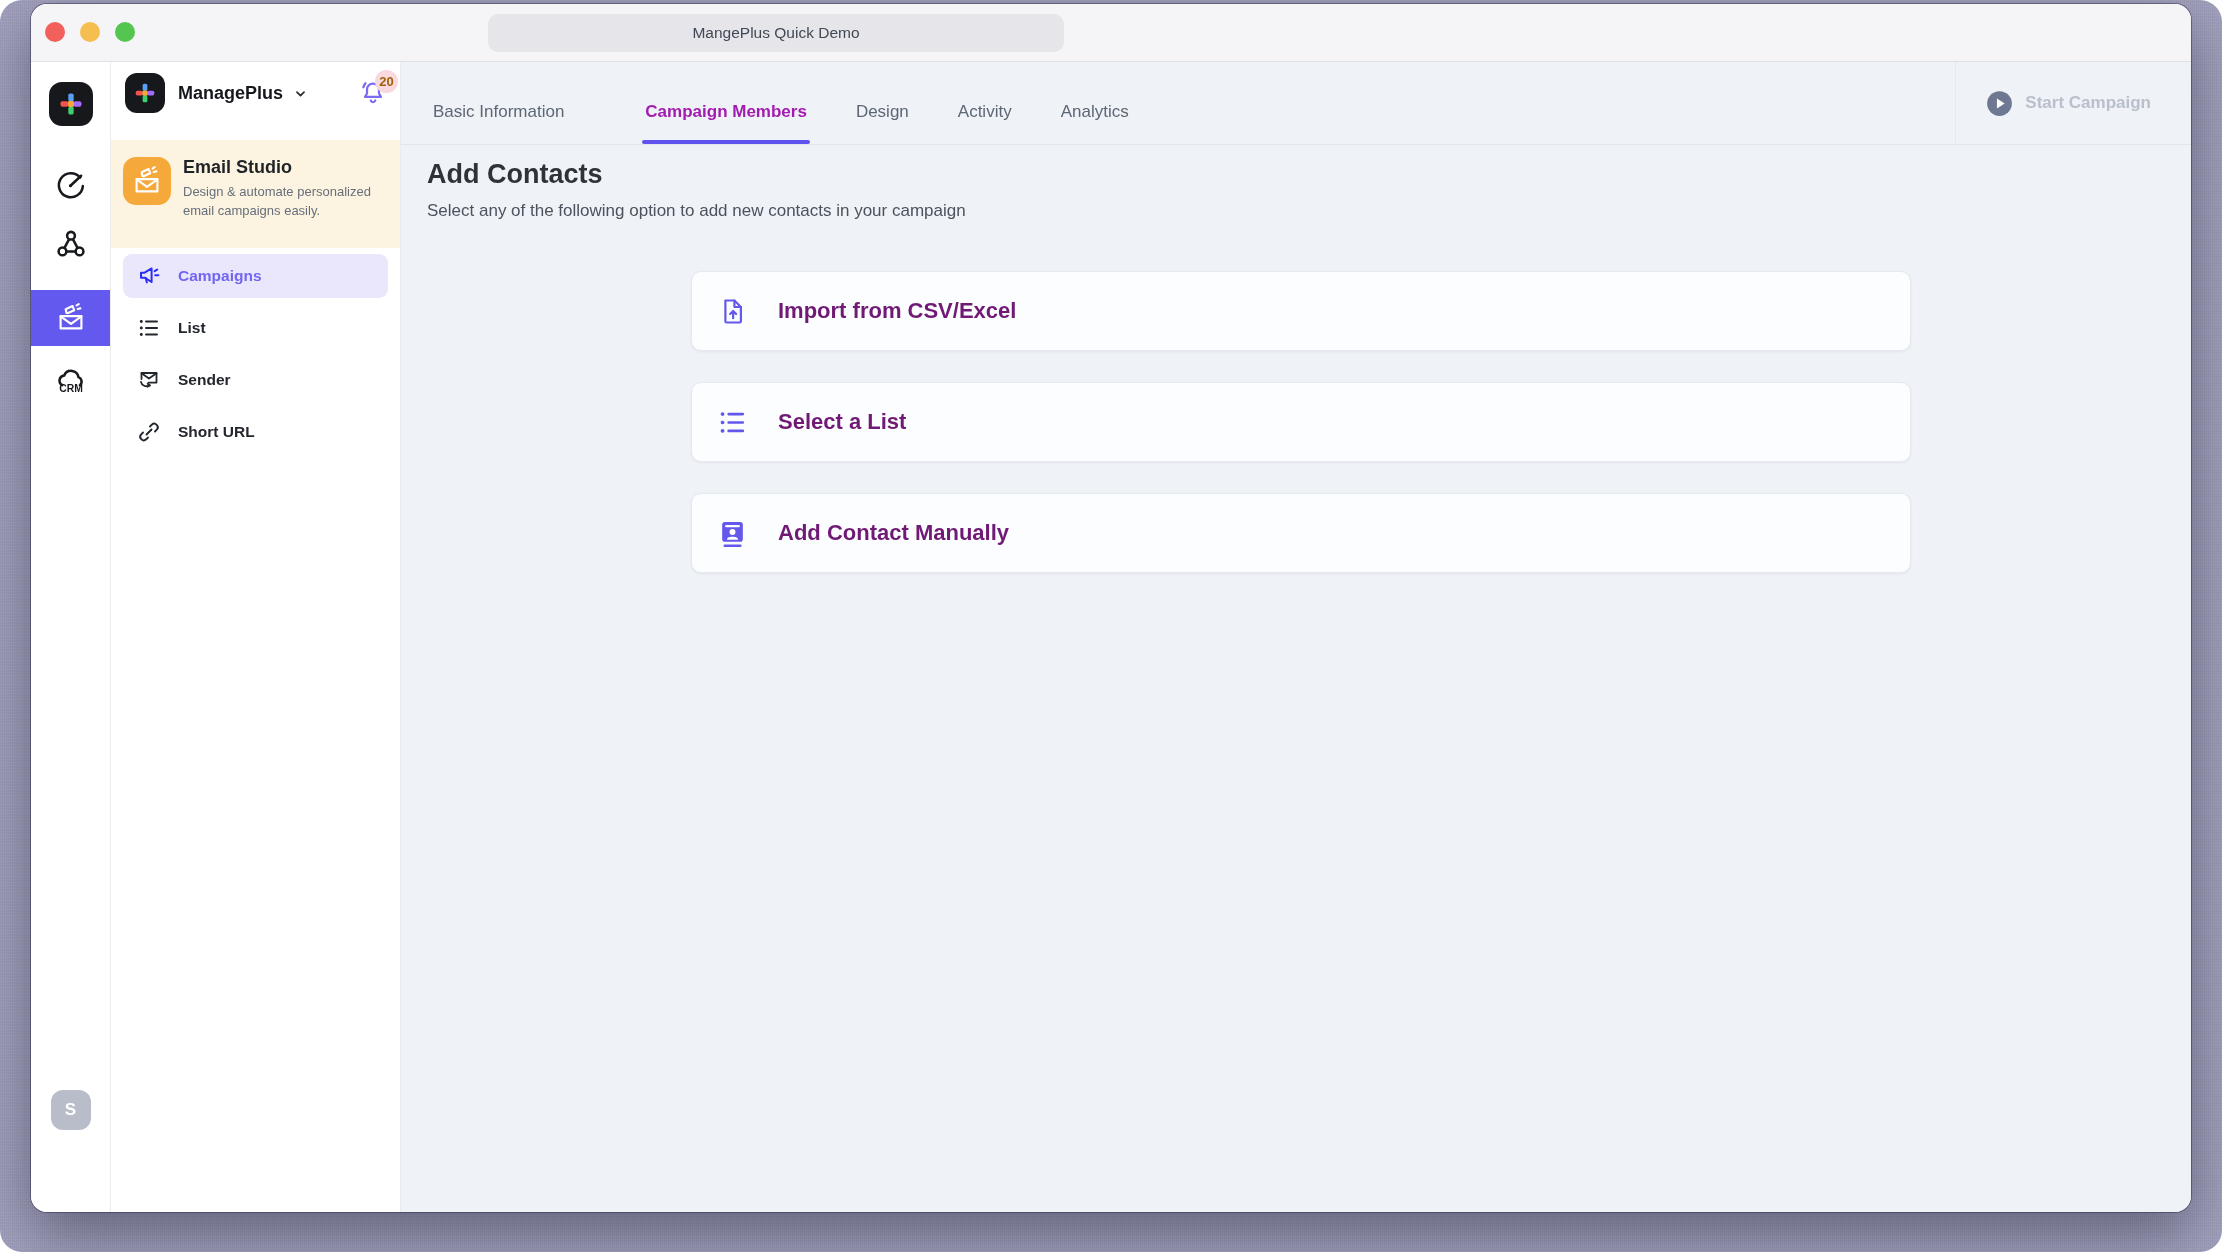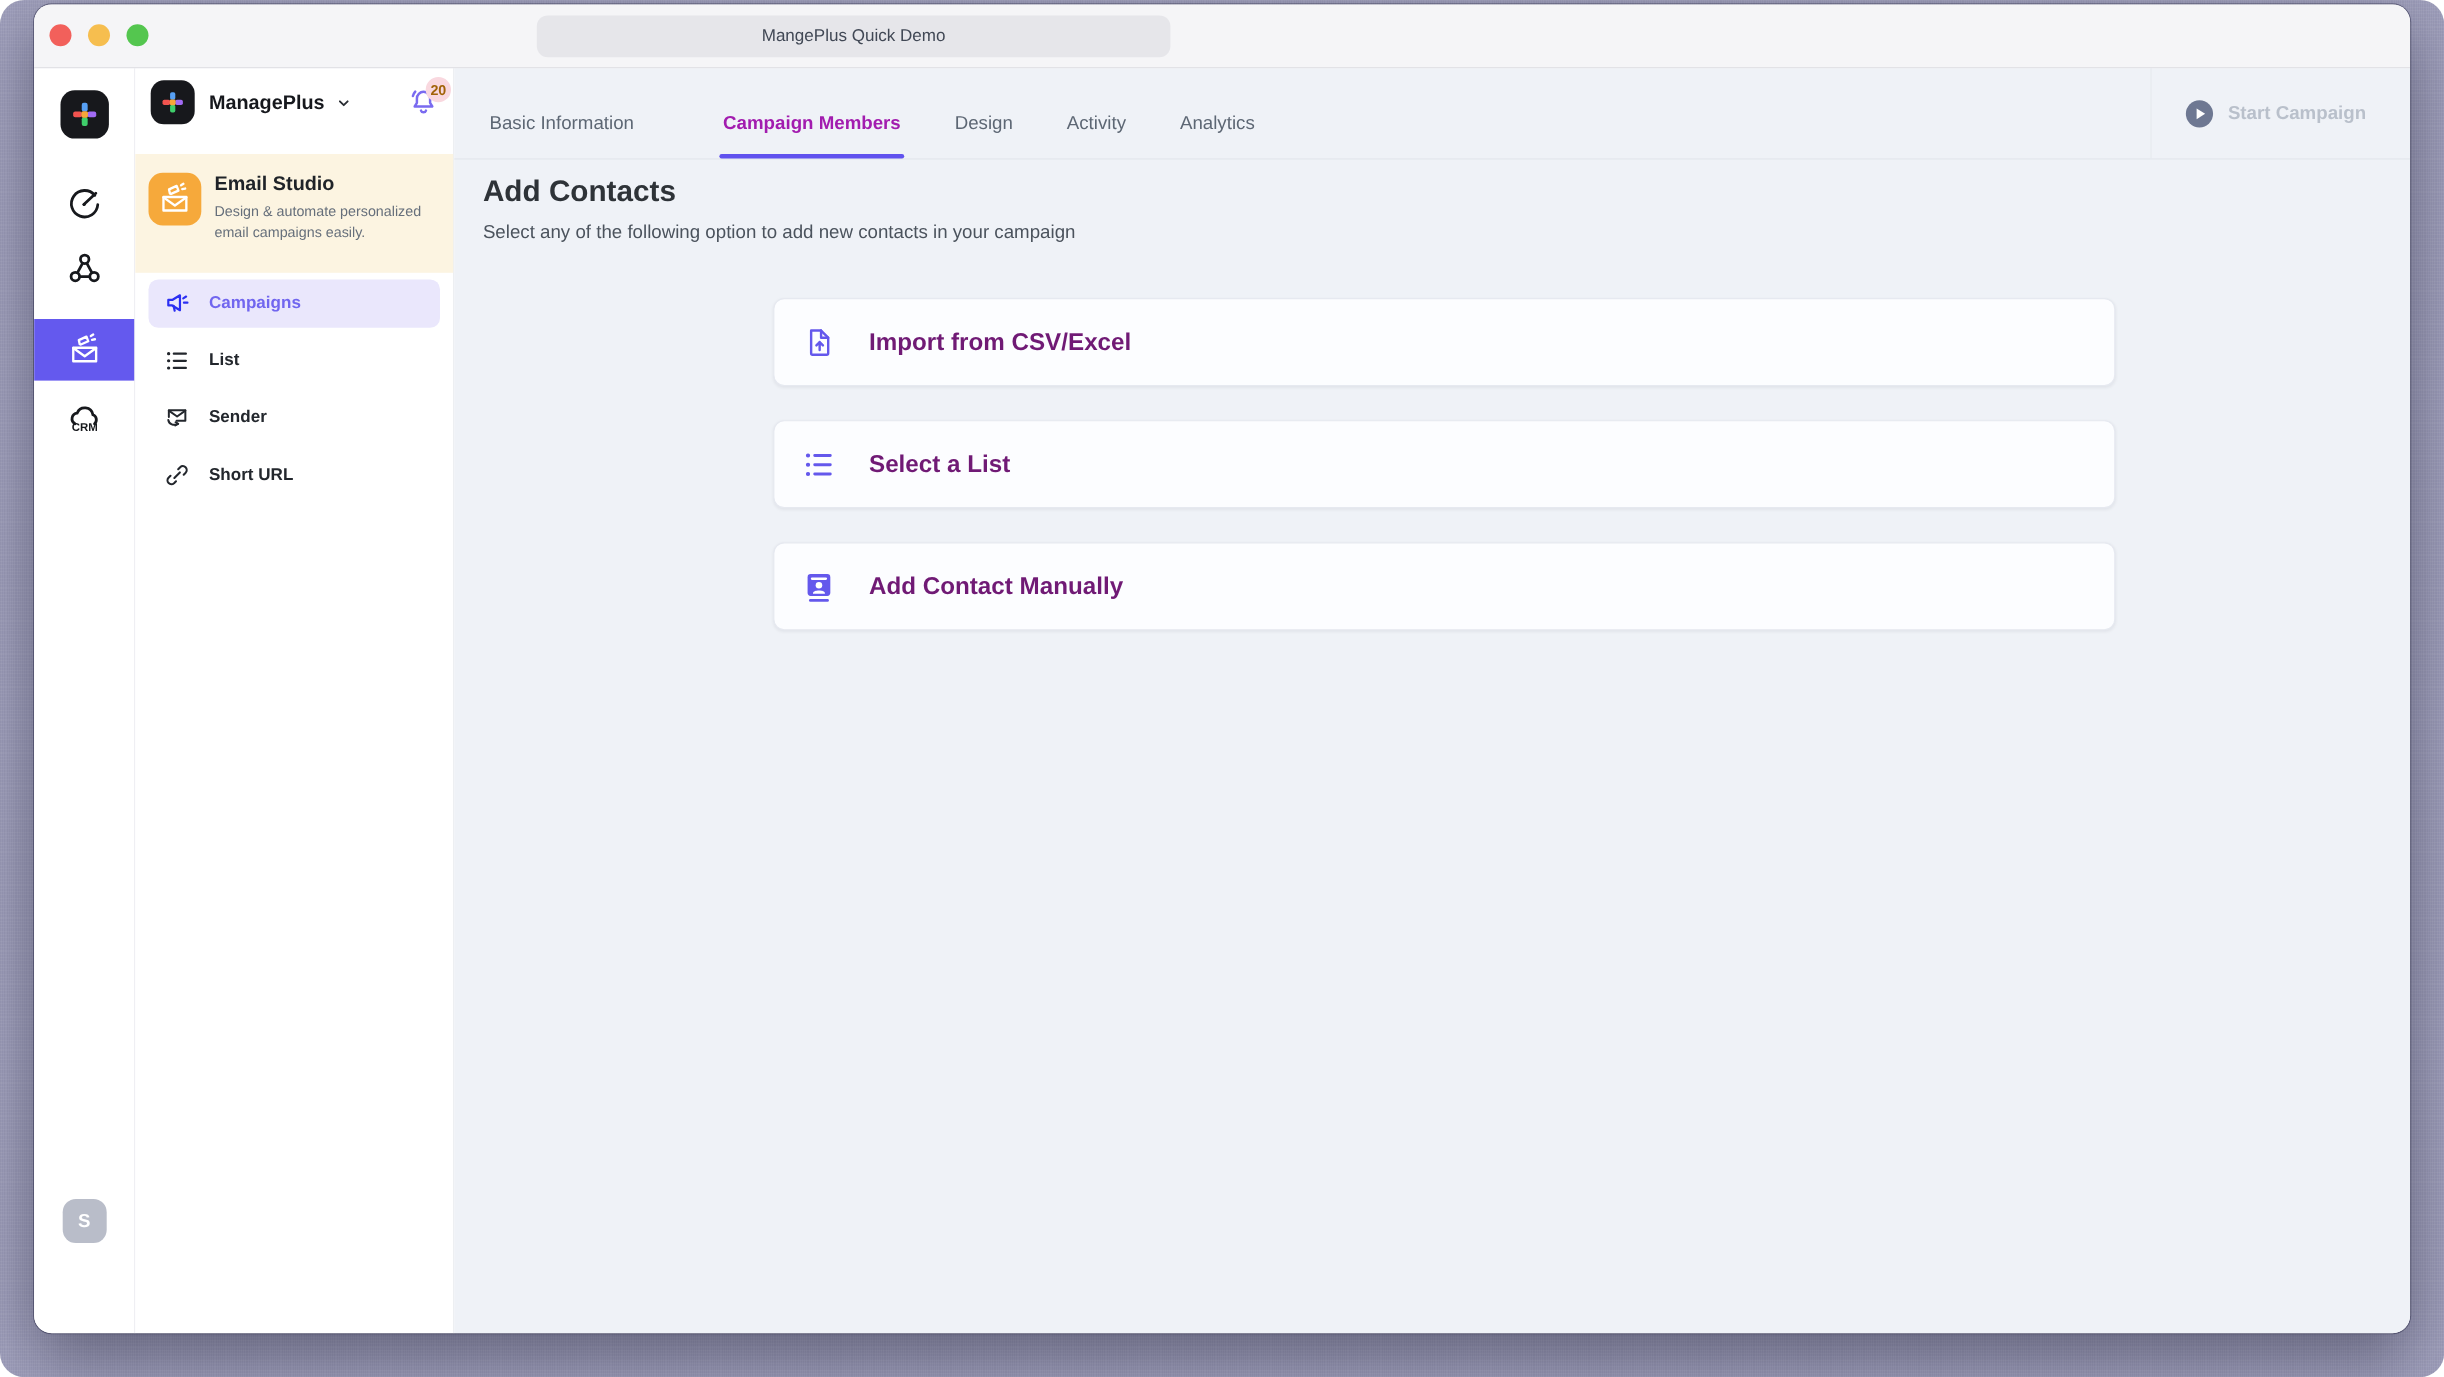--- a/index.html
+++ b/index.html
@@ -30,21 +30,21 @@
   .title-pill {
     position:absolute; left:457px; top:10px; width:576px; height:38px;
     background:#e6e6ea; border-radius:10px; color:#414855; font-size:15.5px;
     display:flex; align-items:center; justify-content:center;
   }
 
   
   .content-row { flex:1; display:flex; min-height:0; }
 
   
-  .rail { width:92px; background:#fff; border-right:1px solid #ececf0; display:flex; flex-direction:column; align-items:center; flex:0 0 auto; }
+  .rail { width:80px; background:#fff; border-right:1px solid #ececf0; display:flex; flex-direction:column; align-items:center; flex:0 0 auto; }
   .logo-sq { width:44px; height:44px; border-radius:13px; background:#17181c; display:flex; align-items:center; justify-content:center; margin-top:20px; cursor:pointer; }
   .logo-sq svg { width:34px; height:34px; }
   .rail-btn { background:none; border:none; width:40px; height:36px; display:flex; align-items:center; justify-content:center; cursor:pointer; color:#17191d; }
   .rail-btn svg { width:32px; height:32px; }
   .rail-speed { margin-top:40px; }
   .rail-net { margin-top:24px; }
   .rail-active { margin-top:28px; align-self:stretch; height:56px; background:#6459ee; display:flex; align-items:center; justify-content:center; color:#fff; cursor:pointer; }
   .rail-active svg { width:32px; height:32px; }
   .rail-crm { margin-top:16px; height:40px; }
   .rail-spacer { flex:1; }

